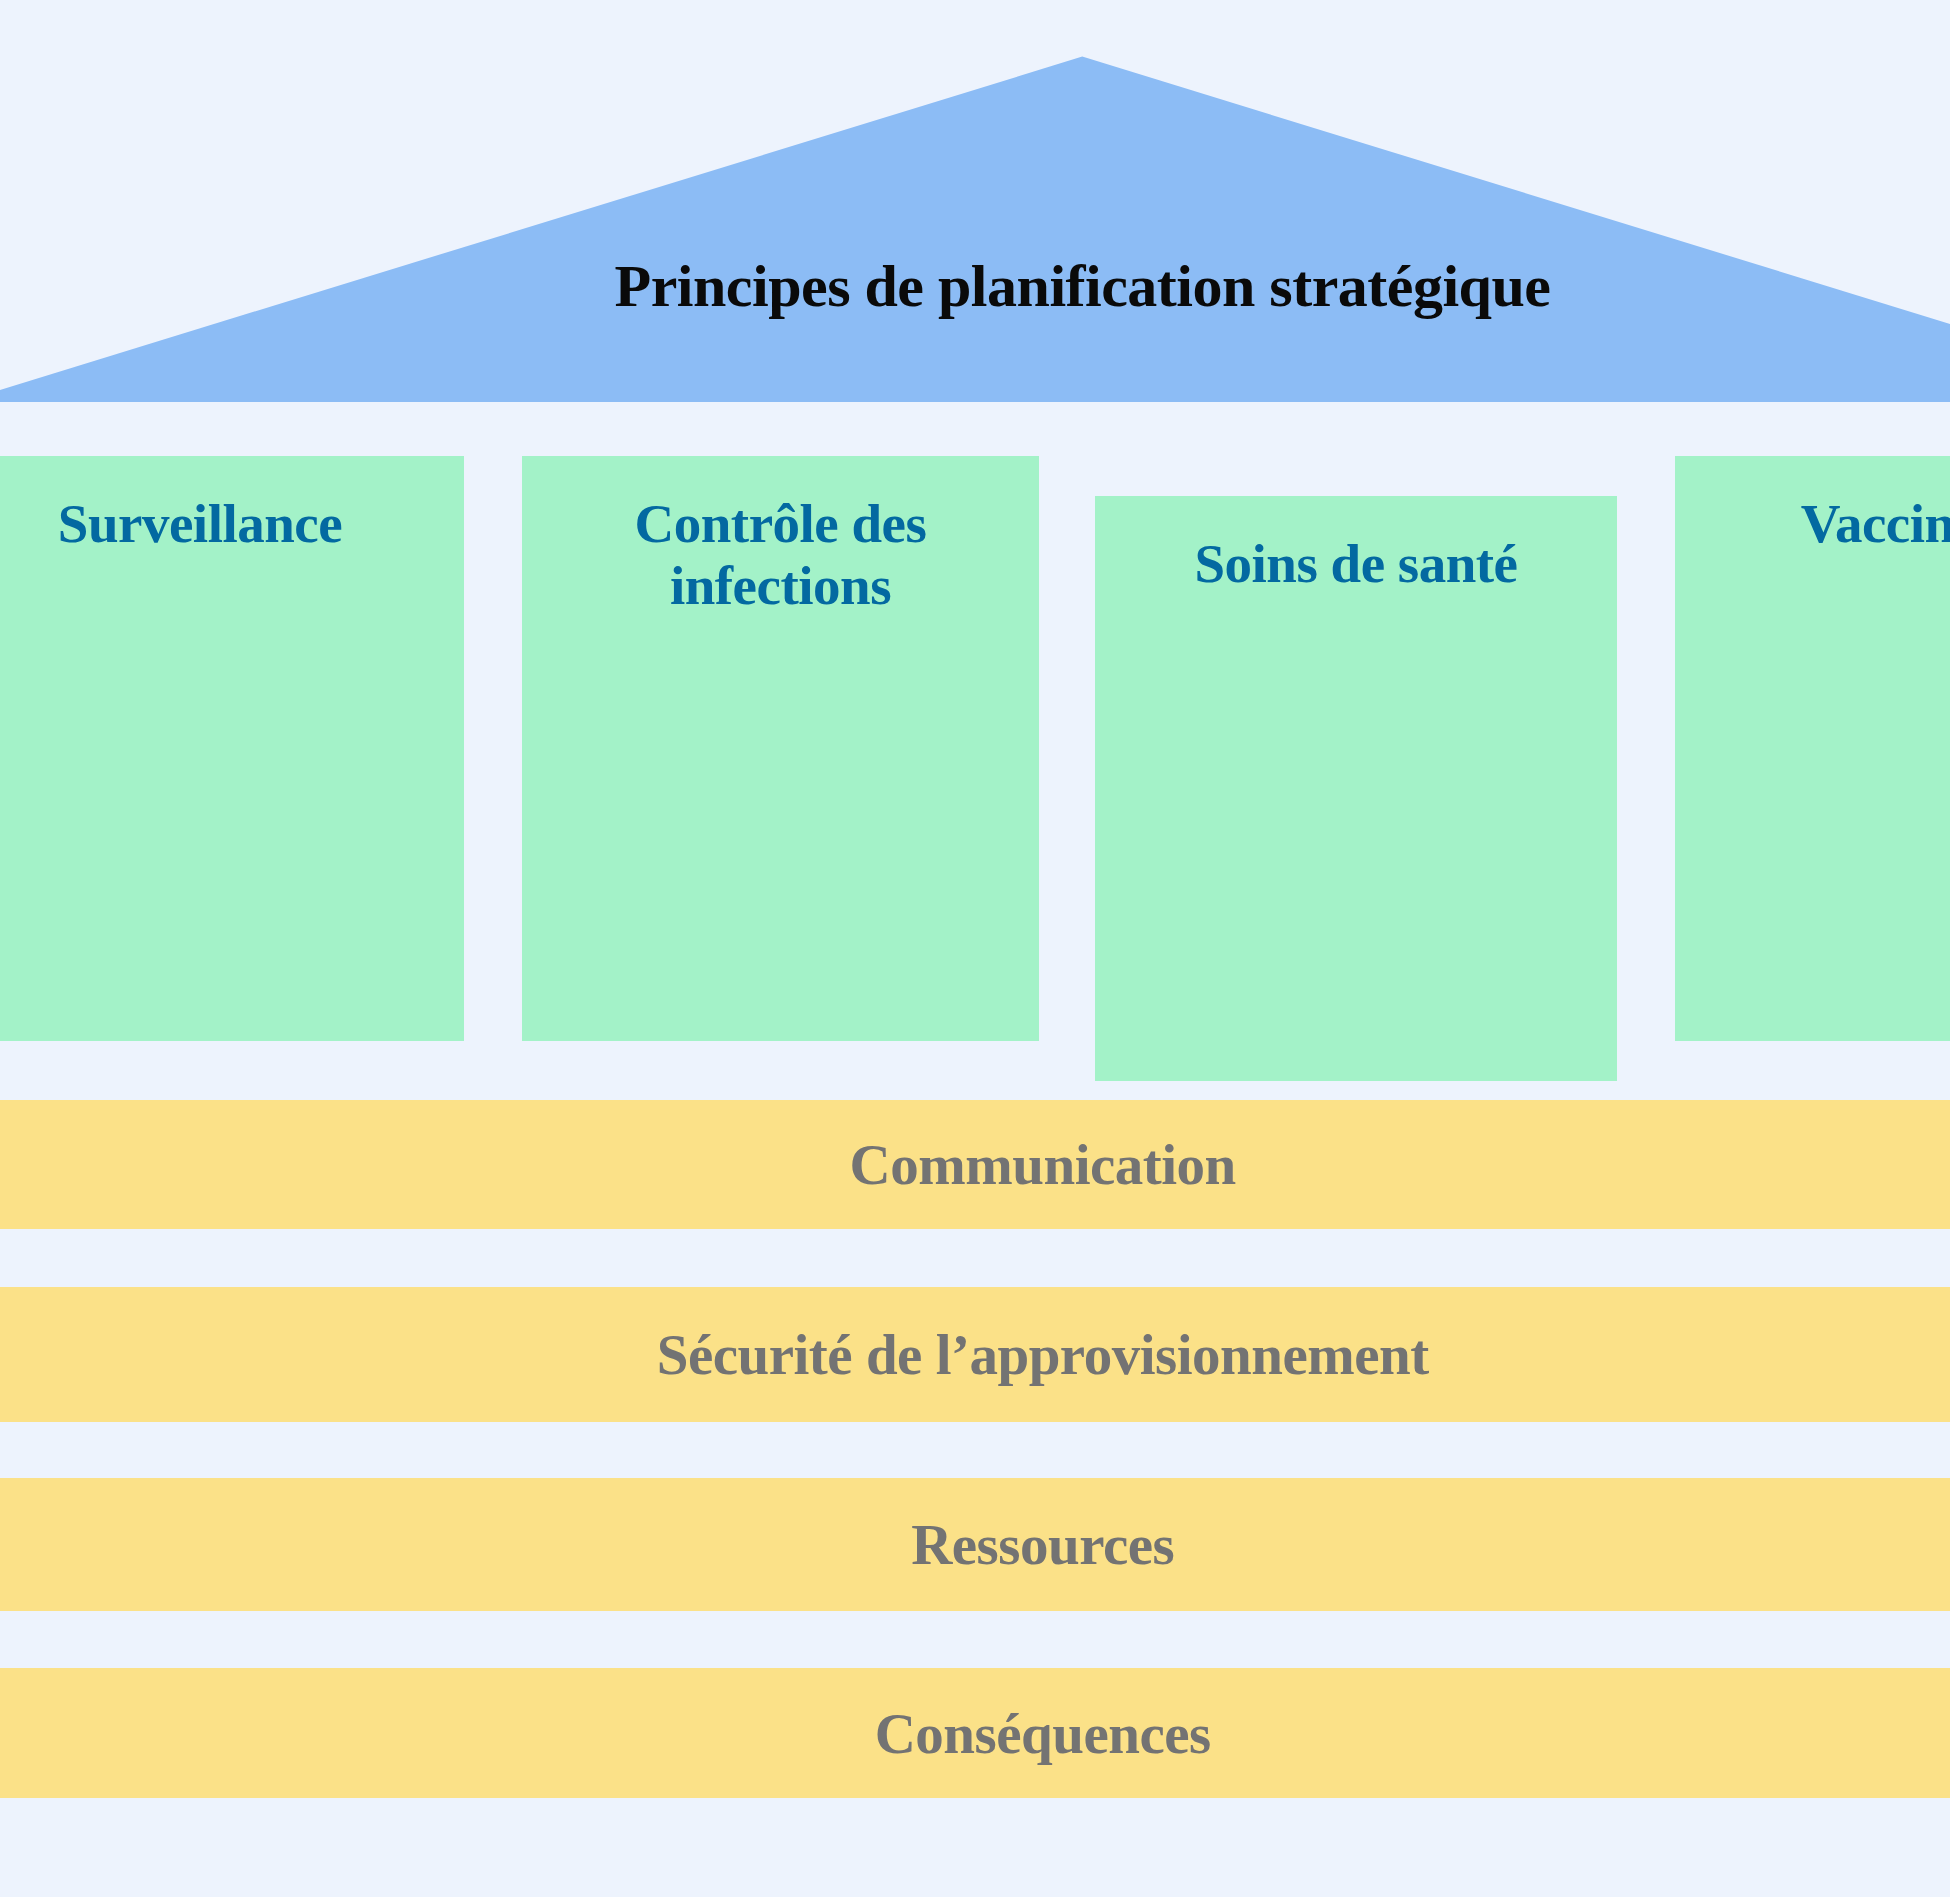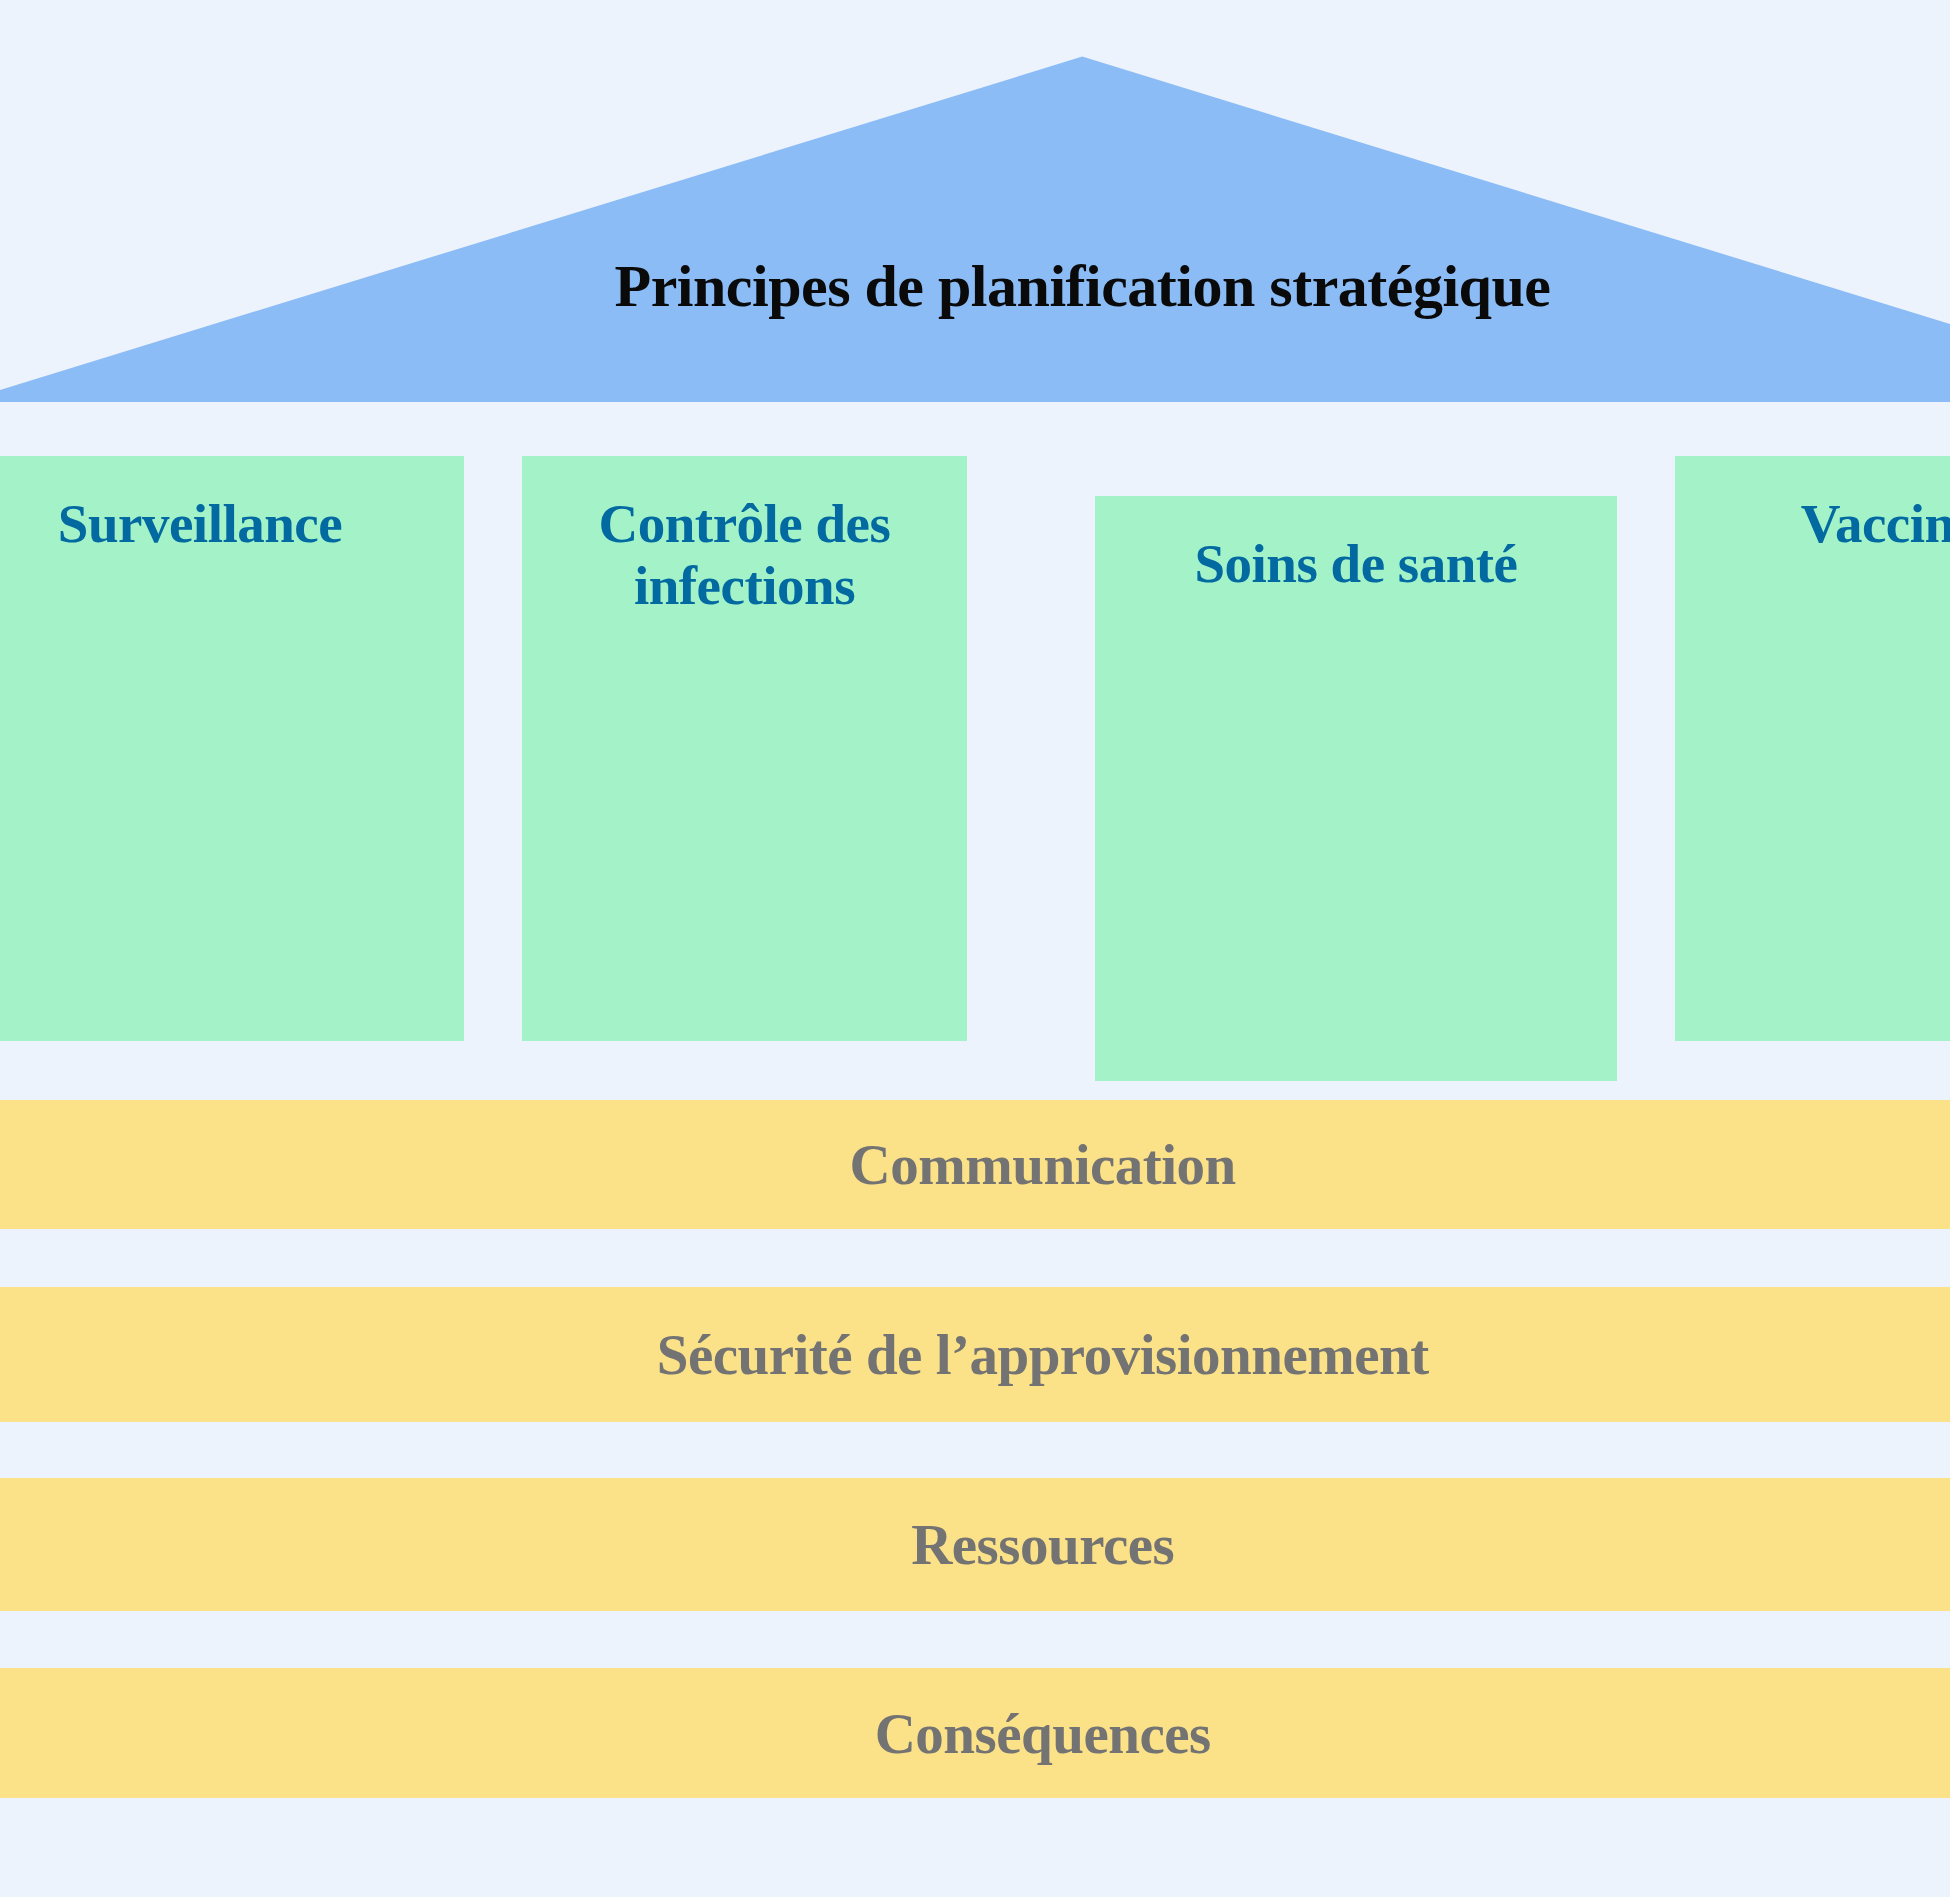--- a/index.html
+++ b/index.html
@@ -64,21 +64,21 @@
   }
   .pillar-label {
     font-size: 55px;
     font-weight: 700;
     color: #0369a1;
     text-align: center;
     line-height: 1.12;
     letter-spacing: -0.5px;
   }
   .pillar-1 { left: -64px;   width: 528px; }
-  .pillar-2 { left: 522px;   width: 445px; }
+  .pillar-2 { left: 522px;   width: 517px; }
   .pillar-3 { left: 1095px;  width: 522px; margin-top: 40px; }
   .pillar-4 { left: 1675px;  width: 522px; }
 
   
   .band {
     position: absolute;
     left: -64px;
     width: 2229px;
     background: #fbe188;
     display: flex;

